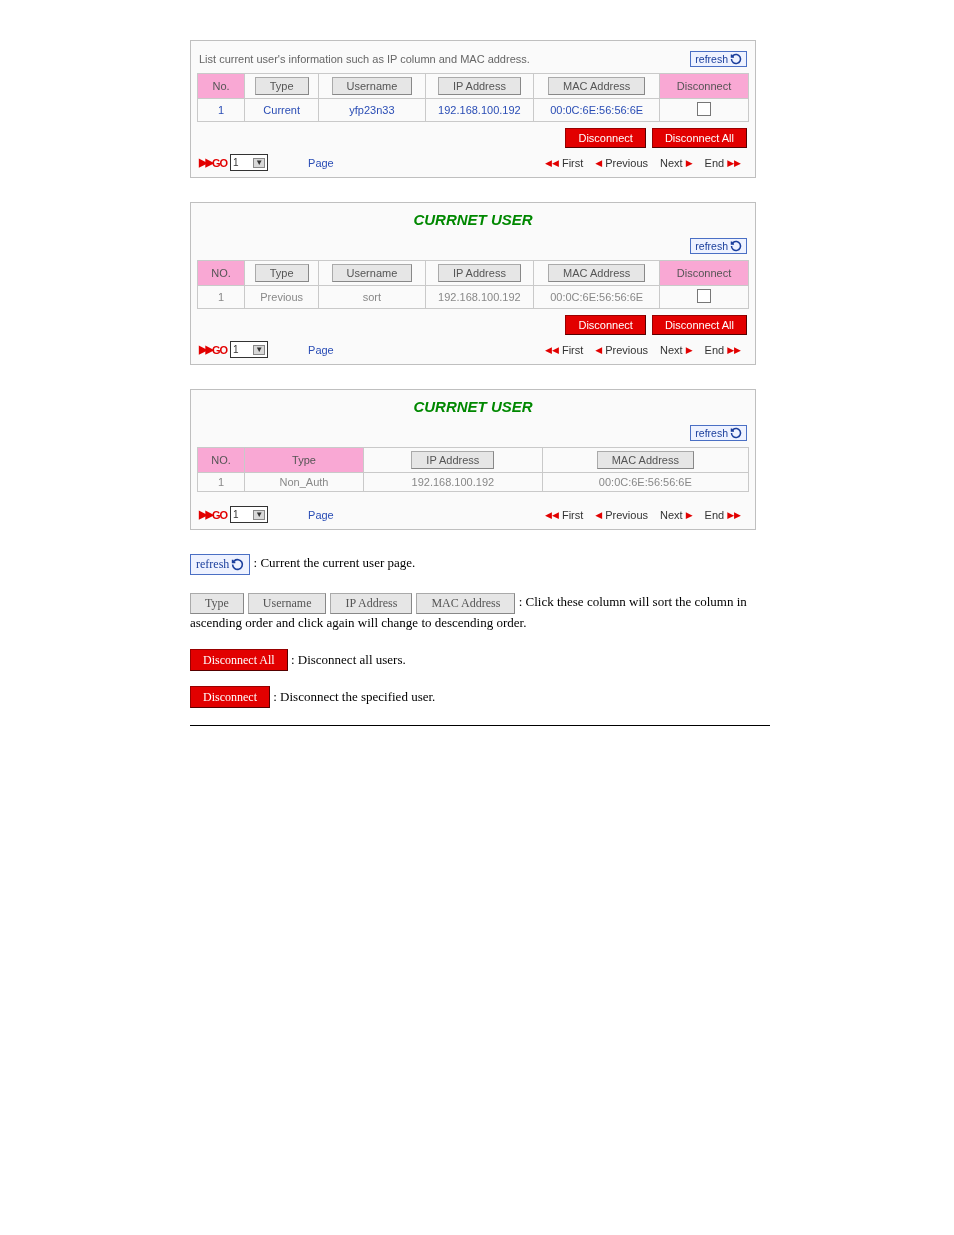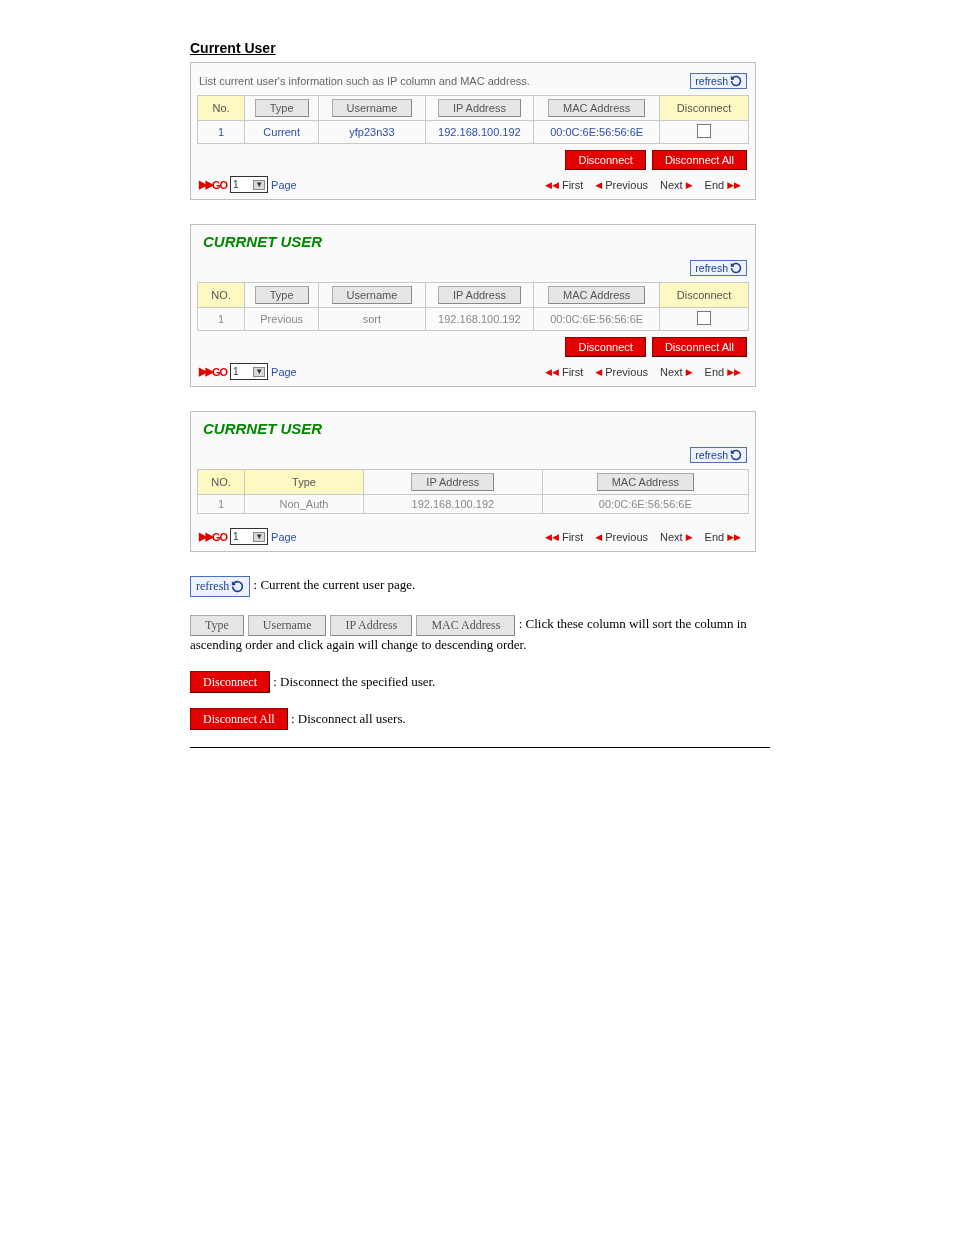--- a/index.html
+++ b/index.html
@@ -43,20 +43,21 @@
     justify-content: space-between;
     align-items: center;
   }
   .panel-current-user {
     color: #008800;
     font-family: Arial, sans-serif;
     font-weight: bold;
     font-size: 15px;
     font-style: italic;
     padding: 2px 6px 6px 6px;
+    text-align: center;
   }
   .refresh-btn {
     border: 1px solid #4a6fc4;
     background: #eef2ff;
     color: #1a3e9c;
     font-size: 10.5px;
     padding: 1px 4px;
     display: inline-flex;
     align-items: center;
     gap: 2px;
@@ -68,21 +69,21 @@
     width: 100%;
     font-size: 11px;
   }
   table.data th, table.data td {
     border: 1px solid #c9c9c9;
     padding: 3px 4px;
     text-align: center;
     font-weight: normal;
   }
   table.data th.plain {
-    background: #fef9c3;
+    background: #f9a8d4;
     color: #555;
   }
   .hdr-btn {
     display: inline-block;
     background: #e6e6e6;
     border: 1px solid #aaa;
     border-right-color: #888;
     border-bottom-color: #888;
     padding: 2px 14px;
     color: #555;
@@ -129,21 +130,21 @@
     justify-content: space-between;
     padding: 0 2px;
   }
   .page-select .arrow {
     background: #d9d9d9;
     border: 1px solid #888;
     font-size: 8px;
     padding: 0 1px;
     line-height: 8px;
   }
-  .page-label { color: #2a4db5; }
+  .page-label { color: #2a4db5; margin-left: 37px; }
   .red-tri { color: #e20000; font-size: 9px; }
   .checkbox {
     display:inline-block;
     width:12px;height:12px;
     border:1px solid #777;
     background:#fff;
   }
   .legend-block { margin-bottom: 18px; }
   .legend-text { font-size: 13px; line-height:1.45; }
   .inline-hdr-group { display:inline-flex; gap:4px; vertical-align:middle; }
@@ -158,21 +159,20 @@
     padding:6px 10px 0 10px;
     font-family: Arial, sans-serif;
   }
   .footer-center { font-weight:bold; color:#888; font-size:12px; }
 </style>
 </head>
 <body>
 
 <div class="page">
 
-  <div class="section-title">Current User</div>
 
   <div class="panel">
     <div class="panel-caption">
       <span>List current user's information such as IP column and MAC address.</span>
       <span class="refresh-btn">
         <span>refresh</span>
         <svg width="12" height="12" viewBox="0 0 24 24" fill="none" stroke="#1a3e9c" stroke-width="3">
             <path d="M3 12a9 9 0 1 0 3-6.7L3 8"></path>
             <path d="M3 3v5h5"></path>
           </svg>
@@ -377,24 +377,24 @@
     <span class="inline-hdr-group">
       <span class="hdr-btn" style="font-size:12px;">Type</span>
       <span class="hdr-btn" style="font-size:12px;">Username</span>
       <span class="hdr-btn" style="font-size:12px;">IP Address</span>
       <span class="hdr-btn" style="font-size:12px;">MAC Address</span>
     </span>
     <span class="legend-text"> : Click these column will sort the column in ascending order and click again will change to descending order.</span>
   </div>
 
   <div class="legend-block">
+    <span class="red-btn" style="font-size:12px;">Disconnect All</span>
+    <span class="legend-text">: Disconnect all users.</span>
+  </div>
+
+  <div class="legend-block">
     <span class="red-btn" style="font-size:12px;">Disconnect</span>
     <span class="legend-text">: Disconnect the specified user.</span>
   </div>
 
-  <div class="legend-block">
-    <span class="red-btn" style="font-size:12px;">Disconnect All</span>
-    <span class="legend-text">: Disconnect all users.</span>
-  </div>
-
   <hr class="rule">
 
 </div>
 
 </body></html>

